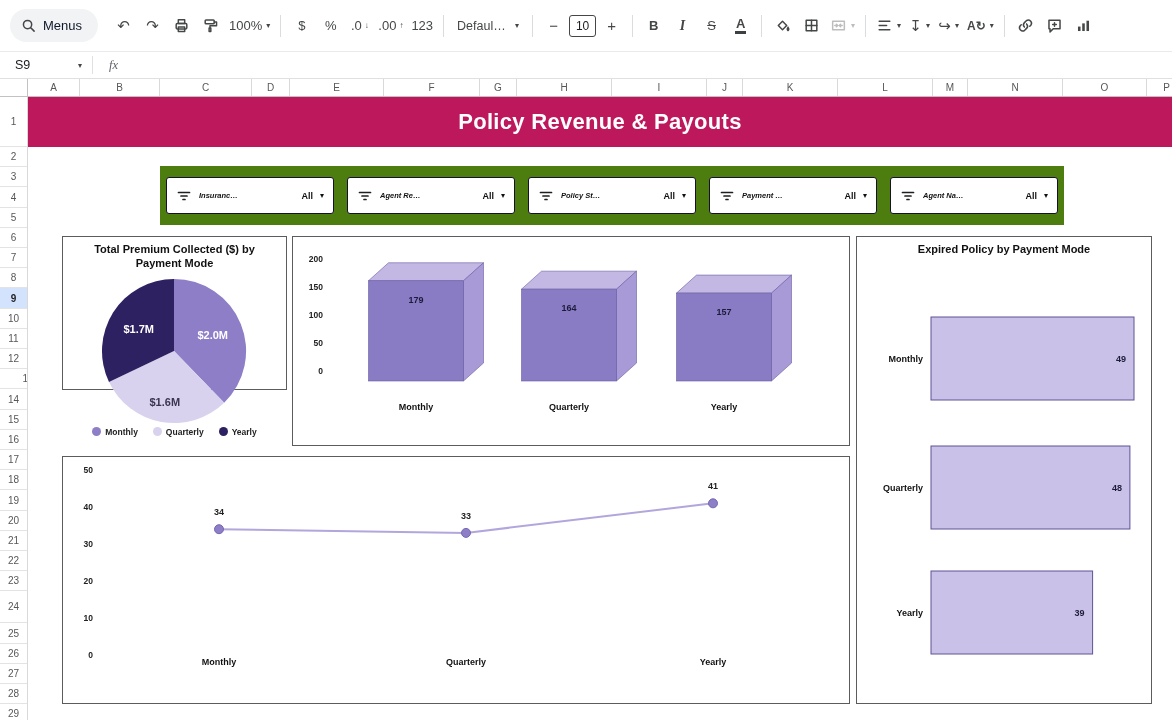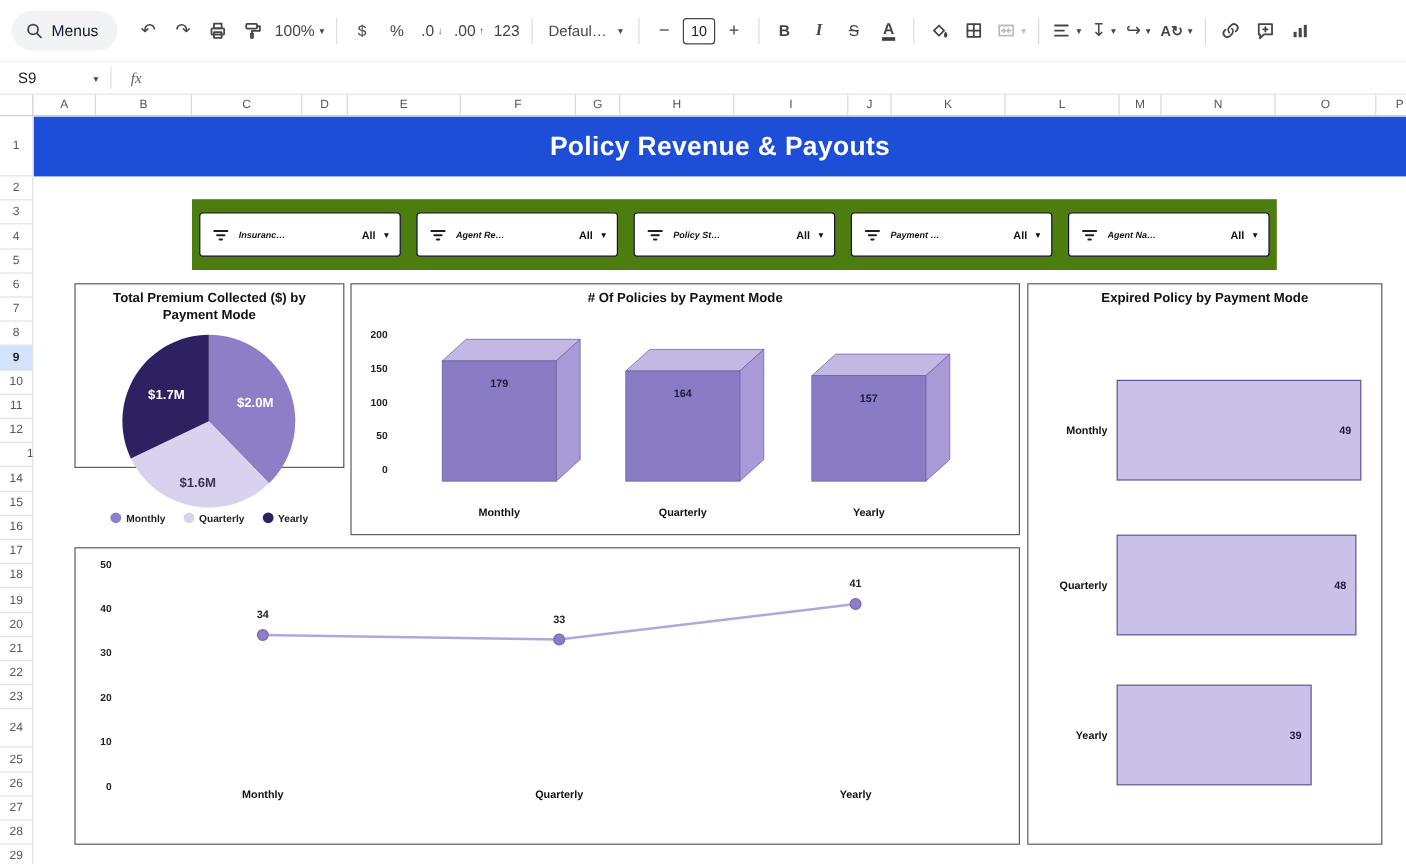--- a/index.html
+++ b/index.html
@@ -265,21 +265,21 @@
     <div class="rowh" style="height: 32px;">24</div>
     <div class="rowh" style="height: 20.214px;">25</div>
     <div class="rowh" style="height: 20.214px;">26</div>
     <div class="rowh" style="height: 20.214px;">27</div>
     <div class="rowh" style="height: 20.214px;">28</div>
     <div class="rowh" style="height: 20.214px;">29</div>
   </div>
 
 <div class="canvas">
 
-  <div class="banner" style="background: #1d4ed8; color: rgb(255, 255, 255);">
+  <div class="banner" style="background: #be185d; color: rgb(255, 255, 255);">
     <span>Policy Revenue &amp; Payouts</span>
   </div>
 
   <div class="filterband" style="background: #4d7c0f;">
       <div class="fbtn">
         <svg viewBox="0 0 16 16" fill="none">
           <line x1="2.5" y1="4.5" x2="13.5" y2="4.5"></line>
           <line x1="5" y1="8" x2="11" y2="8"></line>
           <line x1="7" y1="11.5" x2="9" y2="11.5"></line>
         </svg>
@@ -349,21 +349,20 @@
           <span>Quarterly</span>
         </span>
         <span class="lg-item">
           <span class="lg-dot" style="background: rgb(46, 33, 97);"></span>
           <span>Yearly</span>
         </span>
       </div>
   </div>
 
   <div class="card" id="card-bar3d">
-    <div class="card-title"># Of Policies by Payment Mode</div>
     <svg id="bar3d-svg" width="556" height="184">
         <text x="30" y="25" text-anchor="end" font-size="8.5" font-weight="600" fill="#222">200</text>
         <text x="30" y="53" text-anchor="end" font-size="8.5" font-weight="600" fill="#222">150</text>
         <text x="30" y="81" text-anchor="end" font-size="8.5" font-weight="600" fill="#222">100</text>
         <text x="30" y="109" text-anchor="end" font-size="8.5" font-weight="600" fill="#222">50</text>
         <text x="30" y="137" text-anchor="end" font-size="8.5" font-weight="600" fill="#222">0</text>
         <polygon points="75.5,43.75999999999999 170.5,43.75999999999999 190.5,25.75999999999999 95.5,25.75999999999999" fill="#c3b8e4" stroke="#6a5da3" stroke-width="0.6"></polygon>
         <polygon points="170.5,43.75999999999999 190.5,25.75999999999999 190.5,126 170.5,144" fill="#a79ad6" stroke="#6a5da3" stroke-width="0.6"></polygon>
         <rect x="75.5" y="43.75999999999999" width="95" height="100.24000000000001" fill="#8a7cc4" stroke="#6a5da3" stroke-width="0.6"></rect>
         <text x="123" y="65.75999999999999" text-anchor="middle" font-size="9" font-weight="600" fill="#1c1c3a">179</text>

